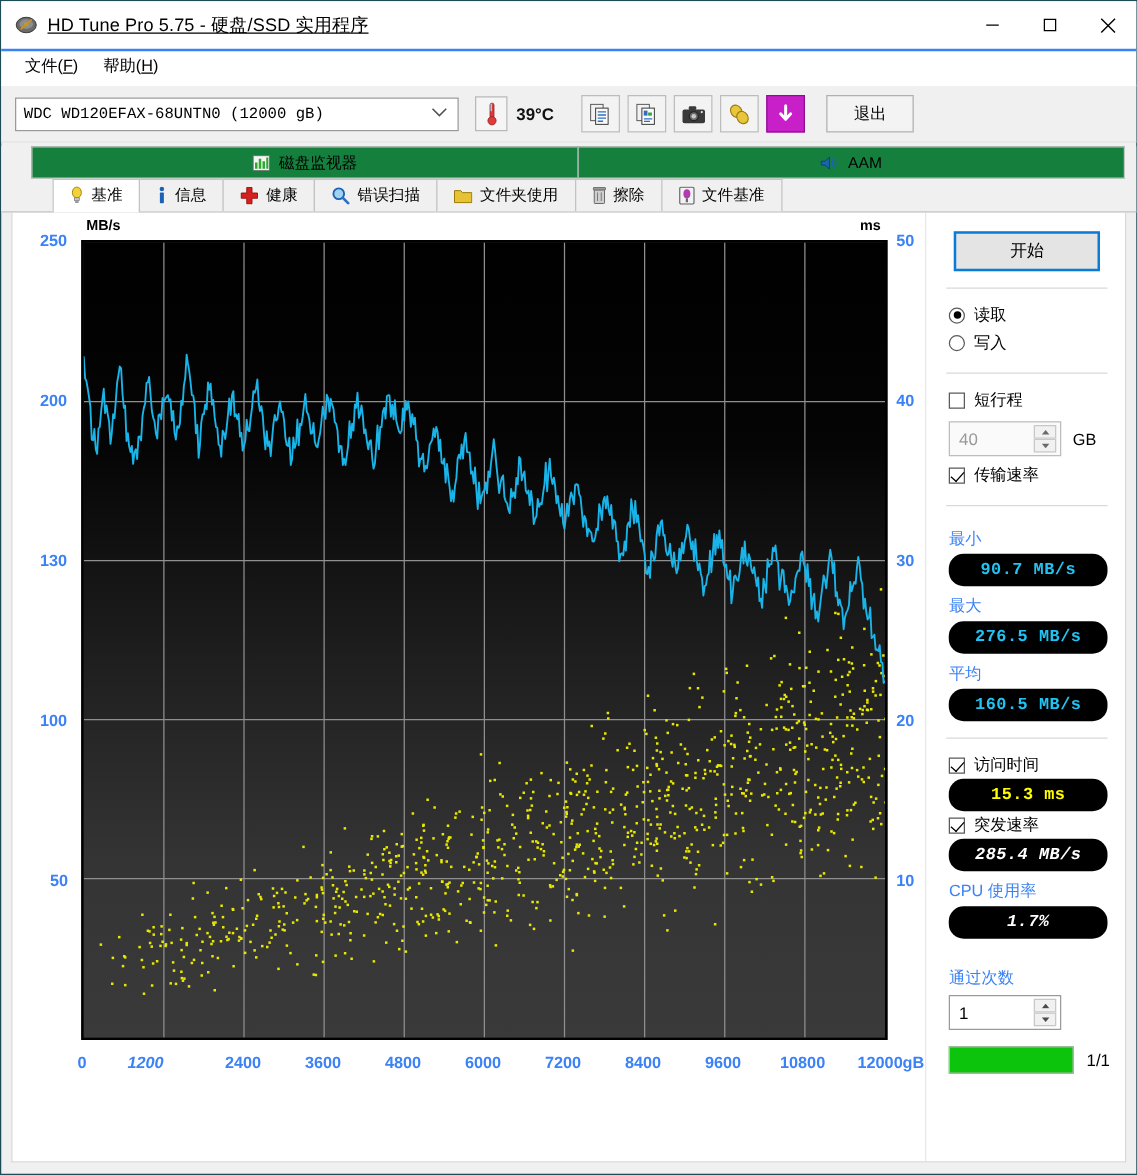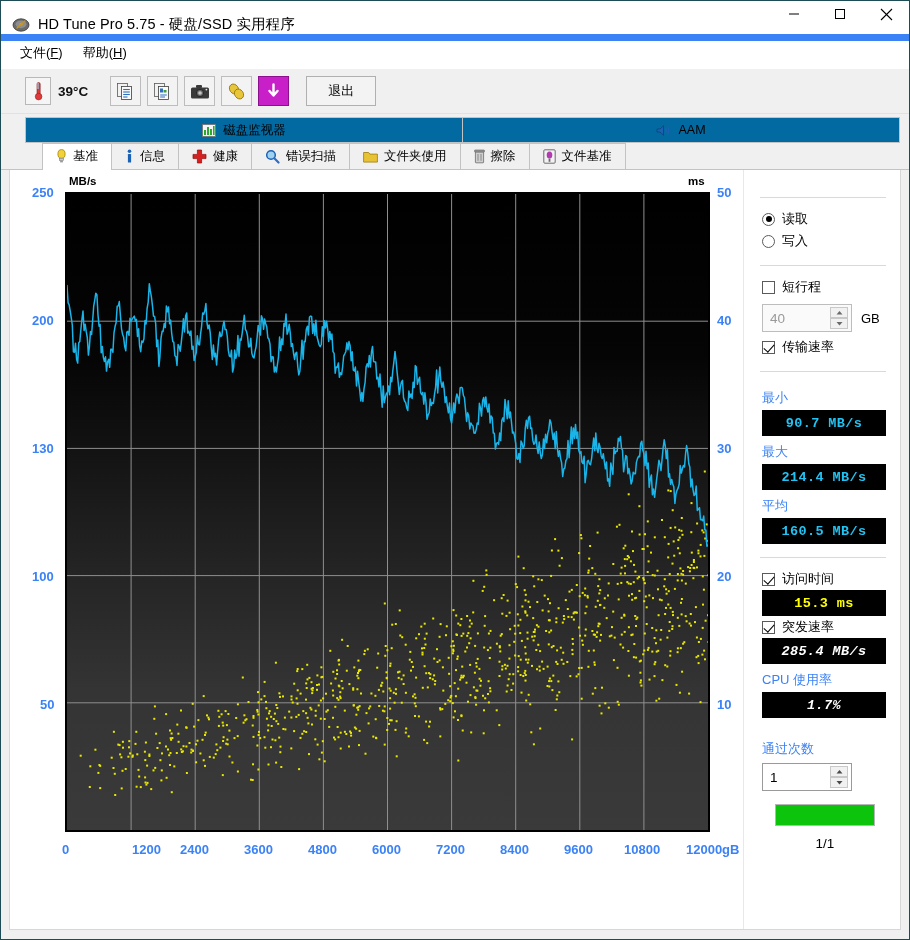--- a/index.html
+++ b/index.html
@@ -14,23 +14,24 @@
     width: 910px; height: 940px;
     background: #f0f0f0;
     border: 1px solid #1d4b56;
     display: flex; flex-direction: column;
     position: relative;
   }
   
   .titlebar {
     height: 40px; min-height: 40px;
     background: #ffffff;
-    display: flex; align-items: flex-end;
-    border-bottom: 7px solid #3b82f6;
+    display: flex; align-items: center;
+    border-bottom: 2px solid #3b82f6;
     position: relative;
+    text-decoration: underline;
   }
   .title-icon {
     width: 18px; height: 18px; margin-left: 11px; margin-right: 8px;
     position: relative; flex: 0 0 auto;
   }
   .title-text {
     font-size: 14.5px; color: #000; letter-spacing: 0.1px;
     white-space: nowrap;
   }
   .win-btns { margin-left: auto; display: flex; height: 40px; }
@@ -111,21 +112,21 @@
     display: flex;
     padding: 0 10px 0 24px;
     height: 26px; min-height: 26px;
     margin-top: 3px;
     background: #f0f0f0;
   }
   .tab-top {
     flex: 1;
     border: 1px solid #c3c3c3;
     border-bottom: 1px solid #c3c3c3;
-    background: #0369a1;
+    background: #15803d;
     display: flex; align-items: center; justify-content: center;
     gap: 7px;
     font-size: 12.5px; color: #000;
     margin-right: -1px;
   }
   .tabs-main {
     display: flex;
     padding-left: 41px;
     height: 27px; min-height: 27px;
     background: #f0f0f0;
@@ -256,25 +257,26 @@
   .unit-gb { font-size: 13px; color: #000; }
   .lbl { font-size: 13px; color: #3b82f6; margin: 7px 0 3px 4px; white-space: nowrap; }
   .readout {
     height: 26px;
     background: #000;
     margin: 0 2px 0 4px;
     display: flex; align-items: center; justify-content: center;
     font-family: "Liberation Mono", monospace;
     font-size: 13.5px; font-weight: bold;
     letter-spacing: 0.4px;
+    border-radius: 12px;
   }
   .readout.cyan { color: #22c3f3; }
   .readout.yellow { color: #ffff00; }
   .readout.white { color: #ffffff; font-style: italic; }
-  .progress-row { display: flex; align-items: center; gap: 10px; margin: 9px 0 0 4px; flex-direction: column; }
+  .progress-row { display: flex; align-items: center; gap: 10px; margin: 9px 0 0 4px; }
   .progress {
     width: 100px; height: 22px;
     background: #0cc40c;
     border: 1px solid #b6b6b6;
   }
   .progress-txt { font-size: 13.5px; color: #000; }
 </style>
 </head>
 <body>
 
@@ -309,20 +311,28 @@
       </div>
     </div>
   </div>
 
   <div class="menubar">
     <div class="menu-item"><span>文件</span>(<u>F</u>)</div>
     <div class="menu-item"><span>帮助</span>(<u>H</u>)</div>
   </div>
 
   <div class="toolbar">
+    <div class="drive-select">
+      <span>WDC WD120EFAX-68UNTN0 (12000 gB)</span>
+      <span class="chev">
+        <svg width="13" height="8" viewBox="0 0 13 8">
+            <path d="M1 1 L6.5 6.5 L12 1" fill="none" stroke="#505050" stroke-width="1.2"></path>
+          </svg>
+      </span>
+    </div>
 
     <div class="temp-box">
       <div class="temp-icon-frame">
         <svg width="11" height="20" viewBox="0 0 11 20">
           <rect x="4" y="1.5" width="3.2" height="12" rx="1.6" fill="#e03b3b" stroke="#8c1c1c" stroke-width="0.6"></rect>
           <rect x="4.4" y="2" width="1.2" height="6" fill="#7fd8ee"></rect>
           <circle cx="5.6" cy="15.6" r="3.3" fill="#e03b3b" stroke="#8c1c1c" stroke-width="0.6"></circle>
         </svg>
       </div>
       <span class="temp-val">39°C</span>
@@ -483,21 +493,21 @@
       <div class="axis-lbl" style="left:22px; top:399px;">100</div>
       <div class="axis-lbl" style="left:30px; top:527px;">50</div>
 
       <div class="axis-lbl" style="left:707px; top:15px;">50</div>
       <div class="axis-lbl" style="left:707px; top:143px;">40</div>
       <div class="axis-lbl" style="left:707px; top:271px;">30</div>
       <div class="axis-lbl" style="left:707px; top:399px;">20</div>
       <div class="axis-lbl" style="left:707px; top:527px;">10</div>
 
       <div class="axis-lbl" style="left:52px;  top:672px;">0</div>
-      <div class="axis-lbl" style="left:122px; top:672px;">1200</div>
+      <div class="axis-lbl" style="left:92px; top:672px;font-style:italic;">1200</div>
       <div class="axis-lbl" style="left:170px; top:672px;">2400</div>
       <div class="axis-lbl" style="left:234px; top:672px;">3600</div>
       <div class="axis-lbl" style="left:298px; top:672px;">4800</div>
       <div class="axis-lbl" style="left:362px; top:672px;">6000</div>
       <div class="axis-lbl" style="left:426px; top:672px;">7200</div>
       <div class="axis-lbl" style="left:490px; top:672px;">8400</div>
       <div class="axis-lbl" style="left:554px; top:672px;">9600</div>
       <div class="axis-lbl" style="left:614px; top:672px;">10800</div>
       <div class="axis-lbl" style="left:676px; top:672px;">12000</div>
       <div class="axis-lbl" style="left:712px; top:672px;">gB</div>
@@ -1520,20 +1530,23 @@
               <rect x="483.8" y="452.2" width="2" height="2"></rect>
               <rect x="318.5" y="477.3" width="2" height="2"></rect>
             </g>
             <path d="M0.0 91.6 L1.1 108.8 L2.1 110.7 L3.2 117.0 L4.3 124.2 L5.3 131.0 L6.4 157.7 L7.5 158.2 L8.5 149.2 L9.6 165.4 L10.7 169.1 L11.8 148.8 L12.8 147.6 L13.9 135.3 L15.0 124.9 L16.0 117.0 L17.1 136.5 L18.2 130.3 L19.2 137.4 L20.3 143.5 L21.4 161.1 L22.4 152.6 L23.5 137.4 L24.6 140.5 L25.6 127.2 L26.7 112.2 L27.8 105.8 L28.8 99.2 L29.9 100.7 L31.0 121.0 L32.1 132.3 L33.1 130.5 L34.2 158.8 L35.3 152.6 L36.3 163.0 L37.4 167.6 L38.5 162.8 L39.5 177.1 L40.6 167.7 L41.7 165.4 L42.7 173.3 L43.8 155.3 L44.9 155.2 L45.9 158.3 L47.0 138.8 L48.1 132.3 L49.1 128.8 L50.2 112.3 L51.3 111.9 L52.3 107.6 L53.4 121.4 L54.5 134.8 L55.6 140.4 L56.6 143.0 L57.7 152.6 L58.8 156.8 L59.8 138.2 L60.9 137.4 L62.0 141.4 L63.0 124.3 L64.1 127.2 L65.2 125.2 L66.2 123.6 L67.3 122.1 L68.4 127.0 L69.4 125.4 L70.5 142.5 L71.6 134.8 L72.6 152.1 L73.7 157.7 L74.8 147.0 L75.9 148.3 L76.9 145.0 L78.0 126.6 L79.1 129.9 L80.1 114.5 L81.2 108.2 L82.3 89.7 L83.3 96.7 L84.4 102.9 L85.5 112.2 L86.5 122.1 L87.6 122.5 L88.7 129.7 L89.7 152.6 L90.8 145.9 L91.9 172.3 L92.9 162.8 L94.0 144.1 L95.1 137.3 L96.1 137.4 L97.2 129.5 L98.3 133.5 L99.4 111.9 L100.4 117.8 L101.5 112.9 L102.6 129.7 L103.6 126.0 L104.7 139.5 L105.8 147.6 L106.8 148.2 L107.9 161.7 L109.0 162.8 L110.0 171.4 L111.1 150.6 L112.2 152.6 L113.2 157.2 L114.3 148.3 L115.4 137.4 L116.4 124.8 L117.5 138.0 L118.6 122.1 L119.7 118.9 L120.7 139.1 L121.8 137.4 L122.9 141.4 L123.9 137.1 L125.0 155.2 L126.1 152.3 L127.1 166.5 L128.2 162.8 L129.3 158.3 L130.3 141.7 L131.4 150.1 L132.5 150.9 L133.5 140.7 L134.6 132.3 L135.7 118.9 L136.7 120.3 L137.8 117.0 L138.9 109.6 L140.0 128.8 L141.0 134.8 L142.1 130.9 L143.2 138.6 L144.2 152.6 L145.3 165.5 L146.4 151.0 L147.4 162.8 L148.5 159.2 L149.6 170.9 L150.6 157.7 L151.7 145.5 L152.8 137.9 L153.8 142.5 L154.9 141.4 L156.0 131.9 L157.0 127.2 L158.1 135.6 L159.2 135.4 L160.3 142.5 L161.3 156.2 L162.4 162.2 L163.5 162.8 L164.5 156.2 L165.6 178.0 L166.7 173.0 L167.7 156.0 L168.8 164.4 L169.9 160.3 L170.9 141.5 L172.0 162.2 L173.1 145.0 L174.1 146.2 L175.2 139.1 L176.3 129.7 L177.3 121.2 L178.4 135.4 L179.5 137.4 L180.5 141.8 L181.6 152.9 L182.7 152.6 L183.8 144.3 L184.8 159.1 L185.9 162.8 L187.0 163.9 L188.0 157.7 L189.1 152.6 L190.2 142.5 L191.2 131.4 L192.3 137.4 L193.4 141.1 L194.4 121.8 L195.5 124.7 L196.6 135.3 L197.6 125.1 L198.7 129.7 L199.8 133.1 L200.8 143.7 L201.9 145.0 L203.0 150.2 L204.1 167.7 L205.1 162.8 L206.2 162.9 L207.3 178.0 L208.3 173.0 L209.4 178.0 L210.5 169.9 L211.5 162.8 L212.6 143.0 L213.7 156.4 L214.7 145.0 L215.8 150.5 L216.9 129.6 L217.9 132.3 L219.0 120.1 L220.1 140.3 L221.1 137.4 L222.2 130.3 L223.3 139.3 L224.3 152.6 L225.4 149.6 L226.5 159.0 L227.6 165.4 L228.6 159.2 L229.7 158.2 L230.8 173.0 L231.8 180.9 L232.9 177.0 L234.0 162.8 L235.0 146.3 L236.1 165.3 L237.2 147.6 L238.2 147.7 L239.3 135.2 L240.4 132.3 L241.4 140.9 L242.5 123.0 L243.6 122.1 L244.6 122.4 L245.7 139.4 L246.8 129.7 L247.9 141.4 L248.9 126.2 L250.0 142.5 L251.1 147.0 L252.1 150.9 L253.2 152.6 L254.3 150.5 L255.3 132.7 L256.4 142.5 L257.5 126.8 L258.5 133.9 L259.6 127.2 L260.7 135.5 L261.7 147.5 L262.8 137.4 L263.9 145.4 L264.9 140.1 L266.0 157.7 L267.1 159.3 L268.2 179.2 L269.2 173.0 L270.3 173.2 L271.4 168.9 L272.4 183.2 L273.5 178.8 L274.6 180.7 L275.6 173.0 L276.7 161.8 L277.8 159.8 L278.8 157.7 L279.9 148.8 L281.0 155.7 L282.0 147.6 L283.1 151.6 L284.2 166.8 L285.2 157.7 L286.3 176.2 L287.4 177.0 L288.4 173.0 L289.5 192.0 L290.6 177.2 L291.7 188.3 L292.7 196.0 L293.8 207.0 L294.9 198.4 L295.9 207.4 L297.0 194.9 L298.1 188.3 L299.1 173.1 L300.2 169.7 L301.3 173.0 L302.3 161.5 L303.4 172.9 L304.5 157.7 L305.5 152.4 L306.6 167.5 L307.7 167.9 L308.7 168.0 L309.8 184.9 L310.9 183.2 L312.0 192.9 L313.0 180.0 L314.1 198.4 L315.2 213.2 L316.2 191.9 L317.3 208.6 L318.4 203.0 L319.4 199.5 L320.5 198.4 L321.6 192.0 L322.6 200.7 L323.7 183.2 L324.8 187.7 L325.8 176.8 L326.9 167.9 L328.0 157.4 L329.0 165.9 L330.1 178.1 L331.2 188.3 L332.3 200.4 L333.3 193.3 L334.4 188.2 L335.5 186.3 L336.5 203.5 L337.6 207.2 L338.7 208.6 L339.7 213.7 L340.8 216.5 L341.9 197.1 L342.9 203.5 L344.0 199.9 L345.1 204.4 L346.1 188.3 L347.2 193.5 L348.3 171.6 L349.3 173.0 L350.4 190.3 L351.5 186.1 L352.6 183.2 L353.6 198.5 L354.7 200.8 L355.8 198.4 L356.8 210.1 L357.9 198.8 L359.0 208.6 L360.0 225.3 L361.1 221.1 L362.2 218.8 L363.2 205.1 L364.3 211.4 L365.4 208.6 L366.4 209.4 L367.5 200.4 L368.6 193.3 L369.6 176.1 L370.7 199.0 L371.8 183.2 L372.8 173.0 L373.9 187.7 L375.0 193.3 L376.1 188.1 L377.1 194.8 L378.2 208.6 L379.3 202.8 L380.3 211.8 L381.4 218.8 L382.5 209.1 L383.5 224.9 L384.6 229.0 L385.7 219.5 L386.7 208.9 L387.8 218.8 L388.9 204.8 L389.9 200.0 L391.0 203.5 L392.1 209.5 L393.1 194.0 L394.2 193.3 L395.3 193.9 L396.4 201.5 L397.4 203.5 L398.5 215.1 L399.6 227.5 L400.6 218.8 L401.7 221.8 L402.8 235.0 L403.8 229.0 L404.9 230.9 L406.0 232.1 L407.0 239.1 L408.1 239.2 L409.2 235.6 L410.2 229.0 L411.3 230.1 L412.4 209.3 L413.4 213.7 L414.5 222.1 L415.6 206.8 L416.7 203.5 L417.7 212.7 L418.8 202.9 L419.9 213.7 L420.9 218.0 L422.0 210.0 L423.1 229.0 L424.1 222.0 L425.2 223.6 L426.3 239.1 L427.3 239.2 L428.4 255.1 L429.5 249.3 L430.5 248.6 L431.6 250.3 L432.7 239.1 L433.7 246.6 L434.8 226.6 L435.9 223.9 L436.9 227.6 L438.0 205.4 L439.1 213.7 L440.2 224.8 L441.2 206.7 L442.3 223.9 L443.4 218.1 L444.4 227.5 L445.5 239.1 L446.6 238.0 L447.6 242.4 L448.7 249.3 L449.8 264.5 L450.8 265.3 L451.9 259.5 L453.0 268.4 L454.0 247.0 L455.1 249.3 L456.2 254.5 L457.2 251.7 L458.3 234.0 L459.4 226.2 L460.5 234.4 L461.5 223.9 L462.6 222.2 L463.7 234.4 L464.7 234.0 L465.8 246.4 L466.9 250.2 L467.9 249.3 L469.0 240.9 L470.1 253.5 L471.1 259.5 L472.2 248.0 L473.3 258.8 L474.3 264.6 L475.4 260.6 L476.5 245.0 L477.5 254.4 L478.6 240.2 L479.7 248.7 L480.8 239.1 L481.8 235.4 L482.9 225.7 L484.0 229.0 L485.0 237.5 L486.1 245.4 L487.2 239.1 L488.2 254.8 L489.3 237.4 L490.4 254.4 L491.4 262.3 L492.5 256.7 L493.6 264.6 L494.6 268.6 L495.7 282.4 L496.8 274.8 L497.8 274.1 L498.9 266.7 L500.0 264.6 L501.0 246.6 L502.1 263.8 L503.2 249.3 L504.3 233.1 L505.3 249.7 L506.4 234.0 L507.5 244.4 L508.5 230.4 L509.6 244.2 L510.7 238.0 L511.7 256.1 L512.8 259.5 L513.9 257.5 L514.9 268.0 L516.0 269.7 L517.1 262.3 L518.1 288.7 L519.2 279.8 L520.3 267.3 L521.3 266.4 L522.4 269.7 L523.5 270.7 L524.6 264.6 L525.6 254.4 L526.7 244.1 L527.8 256.8 L528.8 239.1 L529.9 254.9 L531.0 258.6 L532.0 249.3 L533.1 253.2 L534.2 261.9 L535.2 264.6 L536.3 259.7 L537.4 267.9 L538.4 274.8 L539.5 268.0 L540.6 286.9 L541.6 284.9 L542.7 292.3 L543.8 269.0 L544.9 274.8 L545.9 280.3 L547.0 253.4 L548.1 259.5 L549.1 257.3 L550.2 257.3 L551.3 244.2 L552.3 246.9 L553.4 242.4 L554.5 254.4 L555.5 256.1 L556.6 277.8 L557.7 269.7 L558.7 261.6 L559.8 262.6 L560.9 279.8 L561.9 274.5 L563.0 280.5 L564.1 290.0 L565.1 286.9 L566.2 278.3 L567.3 279.8 L568.4 279.8 L569.4 268.4 L570.5 264.6 L571.6 262.3 L572.6 262.7 L573.7 249.3 L574.8 247.2 L575.8 256.0 L576.9 259.5 L578.0 271.6 L579.0 257.3 L580.1 274.8 L581.2 269.1 L582.2 293.3 L583.3 284.9 L584.4 281.0 L585.4 300.8 L586.5 295.1 L587.6 303.3 L588.7 293.5 L589.7 284.9 L590.8 276.2 L591.9 266.3 L592.9 269.7 L594.0 276.6 L595.1 264.9 L596.1 254.4 L597.2 245.8 L598.3 252.4 L599.3 264.6 L600.4 255.8 L601.5 283.0 L602.5 279.8 L603.6 290.3 L604.7 285.5 L605.7 290.0 L606.8 292.8 L607.9 309.4 L608.9 300.2 L610.0 296.3 L611.1 294.1 L612.2 290.0 L613.2 271.5 L614.3 279.1 L615.4 274.8 L616.4 271.5 L617.5 273.0 L618.6 259.5 L619.6 251.5 L620.7 258.3 L621.8 269.7 L622.8 273.0 L623.9 293.0 L625.0 284.9 L626.0 295.6 L627.1 301.6 L628.2 300.2 L629.2 292.0 L630.3 316.5 L631.4 315.5 L632.5 313.7 L633.5 325.8 L634.6 325.6 L635.7 326.8 L636.7 322.1 L637.8 335.8 L638.9 336.3 L639.9 352.3 L641.0 351.1" fill="none" stroke="#1ab4e8" stroke-width="1.5" stroke-linejoin="round" stroke-linecap="round"></path>
           </svg>
       </div>
     </div>
 
     <div class="side">
 
+      <div class="start-btn">
+        <span>开始</span>
+      </div>
 
       <div class="hr"></div>
 
       <div class="radio-row">
         <span class="radio on"></span>
         <span>读取</span>
       </div>
       <div class="radio-row">
         <span class="radio"></span>
         <span>写入</span>
@@ -1569,21 +1582,21 @@
         <span class="cbox on"></span>
         <span>传输速率</span>
       </div>
 
       <div class="hr"></div>
 
       <div class="lbl">最小</div>
       <div class="readout cyan">90.7 MB/s</div>
 
       <div class="lbl">最大</div>
-      <div class="readout cyan">214.4 MB/s</div>
+      <div class="readout cyan">276.5 MB/s</div>
 
       <div class="lbl">平均</div>
       <div class="readout cyan">160.5 MB/s</div>
 
       <div class="hr"></div>
 
       <div class="check-row">
         <span class="cbox on"></span>
         <span>访问时间</span>
       </div>

